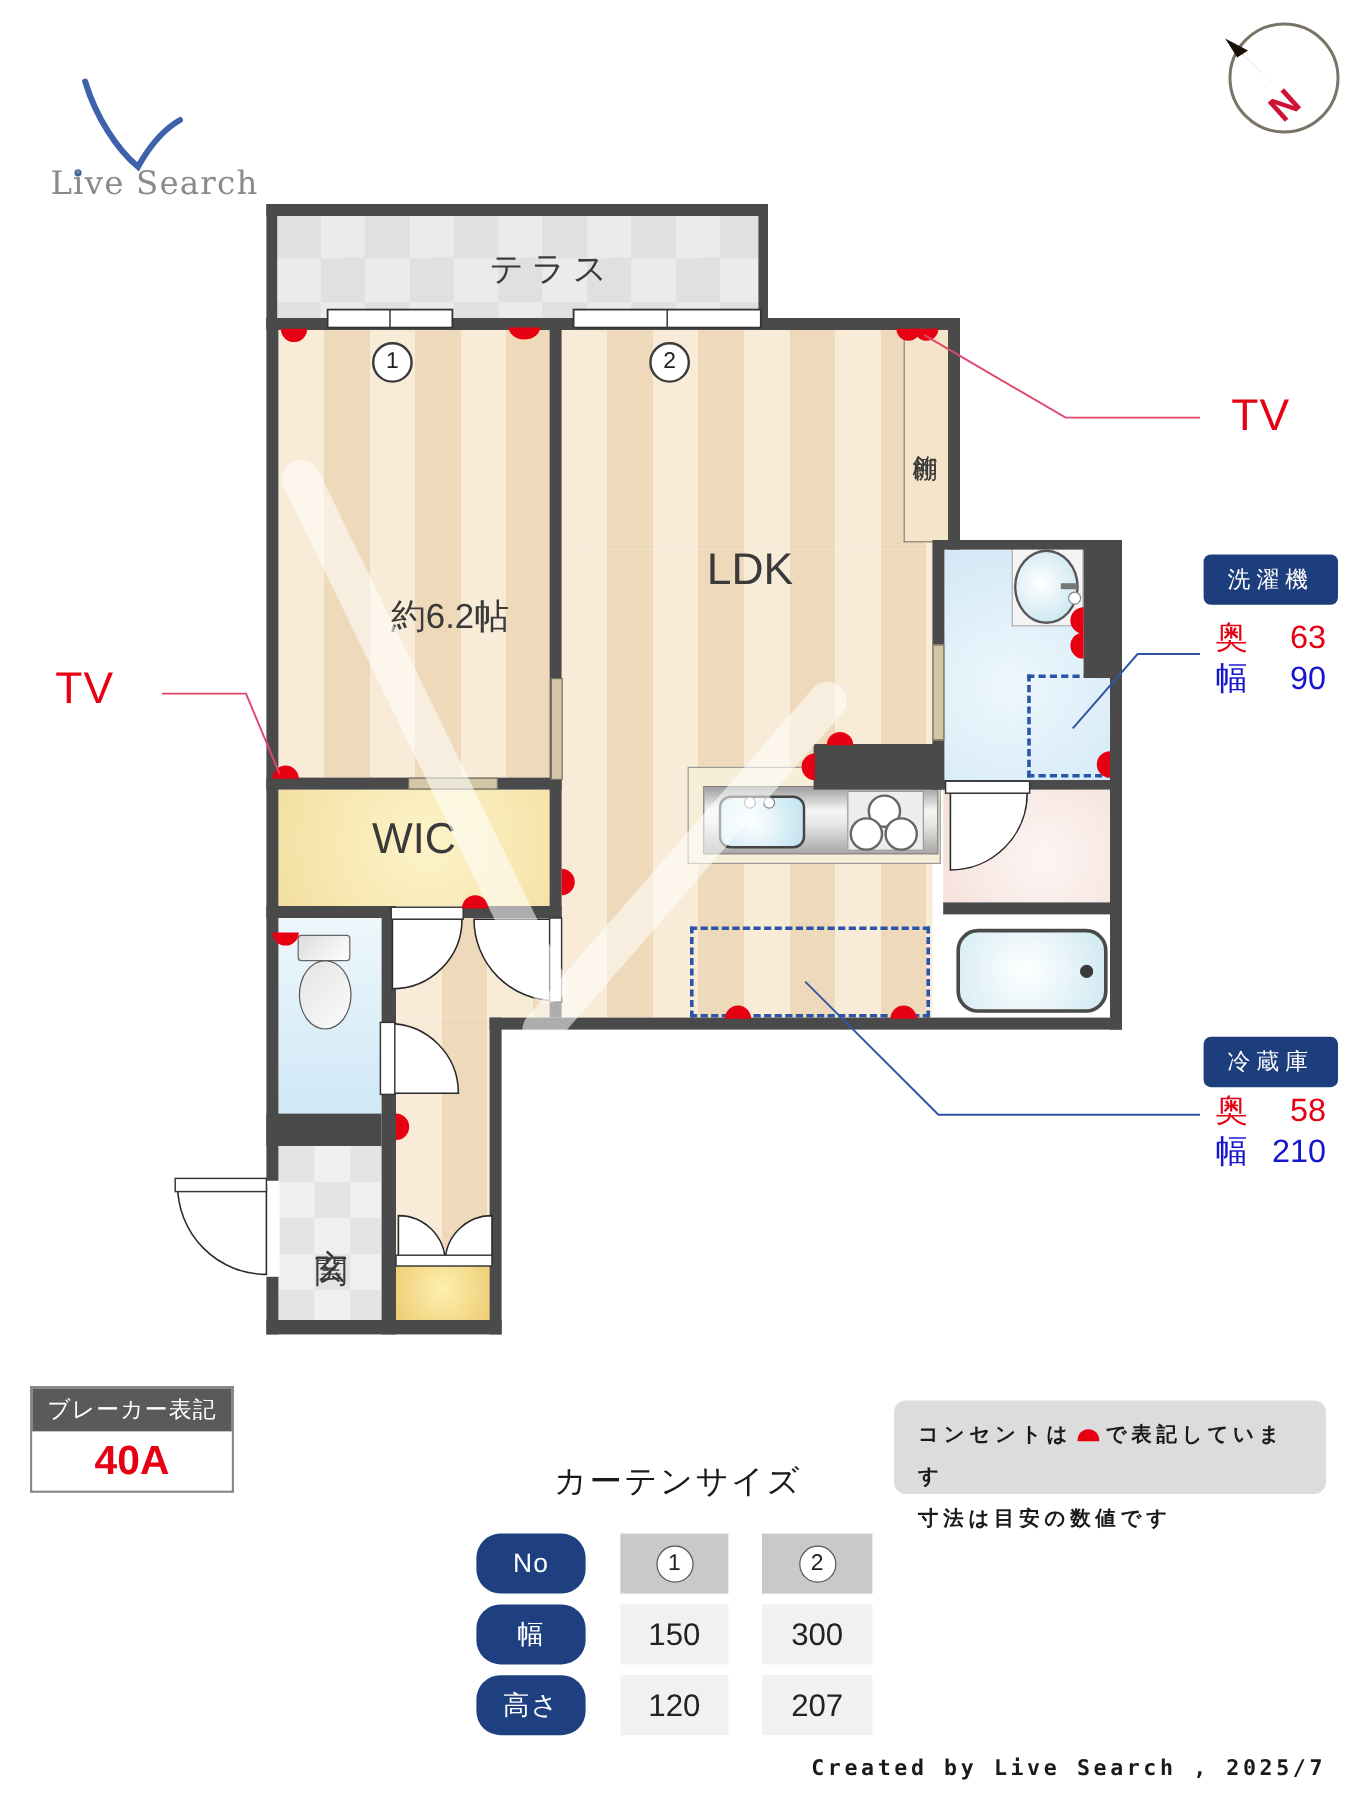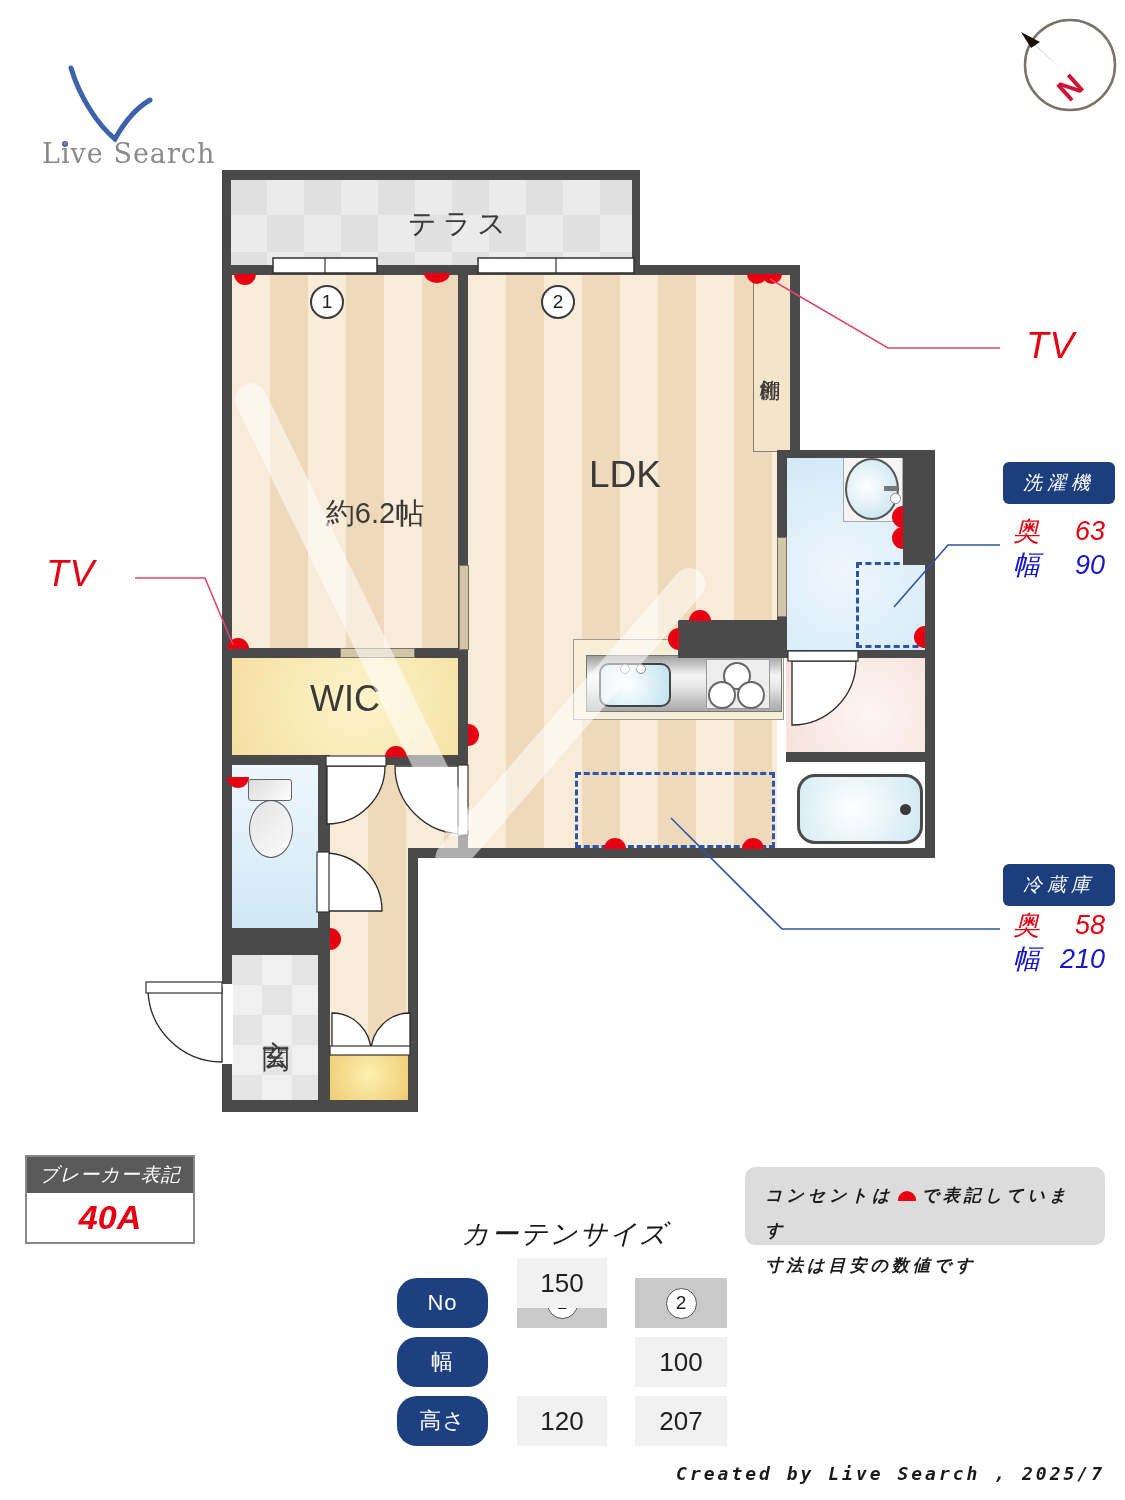--- a/index.html
+++ b/index.html
@@ -15,21 +15,21 @@
   .checker{background-image:conic-gradient(#ebebeb 90deg,#e0e0e0 90deg 180deg,#ebebeb 180deg 270deg,#e0e0e0 270deg);background-size:74px 74px;}
   .checker-sm{background-image:conic-gradient(#f0f0f0 90deg,#e4e4e4 90deg 180deg,#f0f0f0 180deg 270deg,#e4e4e4 270deg);background-size:60px 60px;}
   .dashed-box{position:absolute;border:3px dashed #2b55a8;z-index:2;box-sizing:border-box;}
   .circled{position:absolute;width:30px;height:30px;border:2px solid #3a3a3a;border-radius:50%;
            background:#fff;z-index:4;display:flex;align-items:center;justify-content:center;
            font-size:19px;color:#222;}
   .vtext{writing-mode:vertical-rl;text-orientation:upright;}
   #overlay{position:absolute;left:0;top:0;z-index:5;}
   .wm{position:absolute;z-index:6;pointer-events:none;}
   .wm-bar{background:rgba(255,255,255,0.55);border-radius:18px;}
-  .anno{position:absolute;z-index:8;font-style:italic;}
+  .anno{position:absolute;z-index:8;}
   .tv{font-size:37px;font-weight:500;color:#e60012;letter-spacing:1px;}
   .blue-tag{background:#1c3e7d;color:#fff;border-radius:6px;display:flex;align-items:center;
             justify-content:center;font-size:19px;letter-spacing:5px;font-weight:500;}
   .dim-row{display:flex;justify-content:space-between;padding:0 10px;font-size:27px;height:34px;align-items:center;}
   .dim-red{color:#e60012;}
   .dim-blue{color:#1515d0;}
   .tbl-cell{position:absolute;display:flex;align-items:center;justify-content:center;z-index:8;}
   .tbl-head{background:#1e4080;color:#fff;font-size:22px;letter-spacing:1px;border-radius:20px;}
   .tbl-col{background:#c9c9c9;}
   .tbl-val{background:#f1f1f1;color:#222;font-size:26px;}
@@ -237,22 +237,22 @@
 
   <div class="tbl-cell tbl-head" style="left:397px;top:1278px;width:91px;height:50px;">No</div>
   <div class="tbl-cell tbl-col" style="left:517px;top:1278px;width:90px;height:50px;">
       <span class="tbl-circle">1</span>
     </div>
   <div class="tbl-cell tbl-col" style="left:635px;top:1278px;width:92px;height:50px;">
       <span class="tbl-circle">2</span>
     </div>
 
   <div class="tbl-cell tbl-head" style="left:397px;top:1337px;width:91px;height:50px;">幅</div>
-  <div class="tbl-cell tbl-val" style="left:517px;top:1258px;width:90px;height:50px;">150</div>
-  <div class="tbl-cell tbl-val" style="left:635px;top:1337px;width:92px;height:50px;">100</div>
+  <div class="tbl-cell tbl-val" style="left:517px;top:1337px;width:90px;height:50px;">150</div>
+  <div class="tbl-cell tbl-val" style="left:635px;top:1337px;width:92px;height:50px;">300</div>
 
   <div class="tbl-cell tbl-head" style="left:397px;top:1396px;width:91px;height:50px;">高さ</div>
   <div class="tbl-cell tbl-val" style="left:517px;top:1396px;width:90px;height:50px;">120</div>
   <div class="tbl-cell tbl-val" style="left:635px;top:1396px;width:92px;height:50px;">207</div>
 
   <div class="anno" style="left:560px;top:1463px;width:545px;text-align:right;font-family:'DejaVu Sans Mono',monospace;font-weight:bold;font-size:18px;letter-spacing:3px;color:#1a1a1a;">Created by Live Search , 2025/7</div>
 
 </div>
 
 </body></html>

